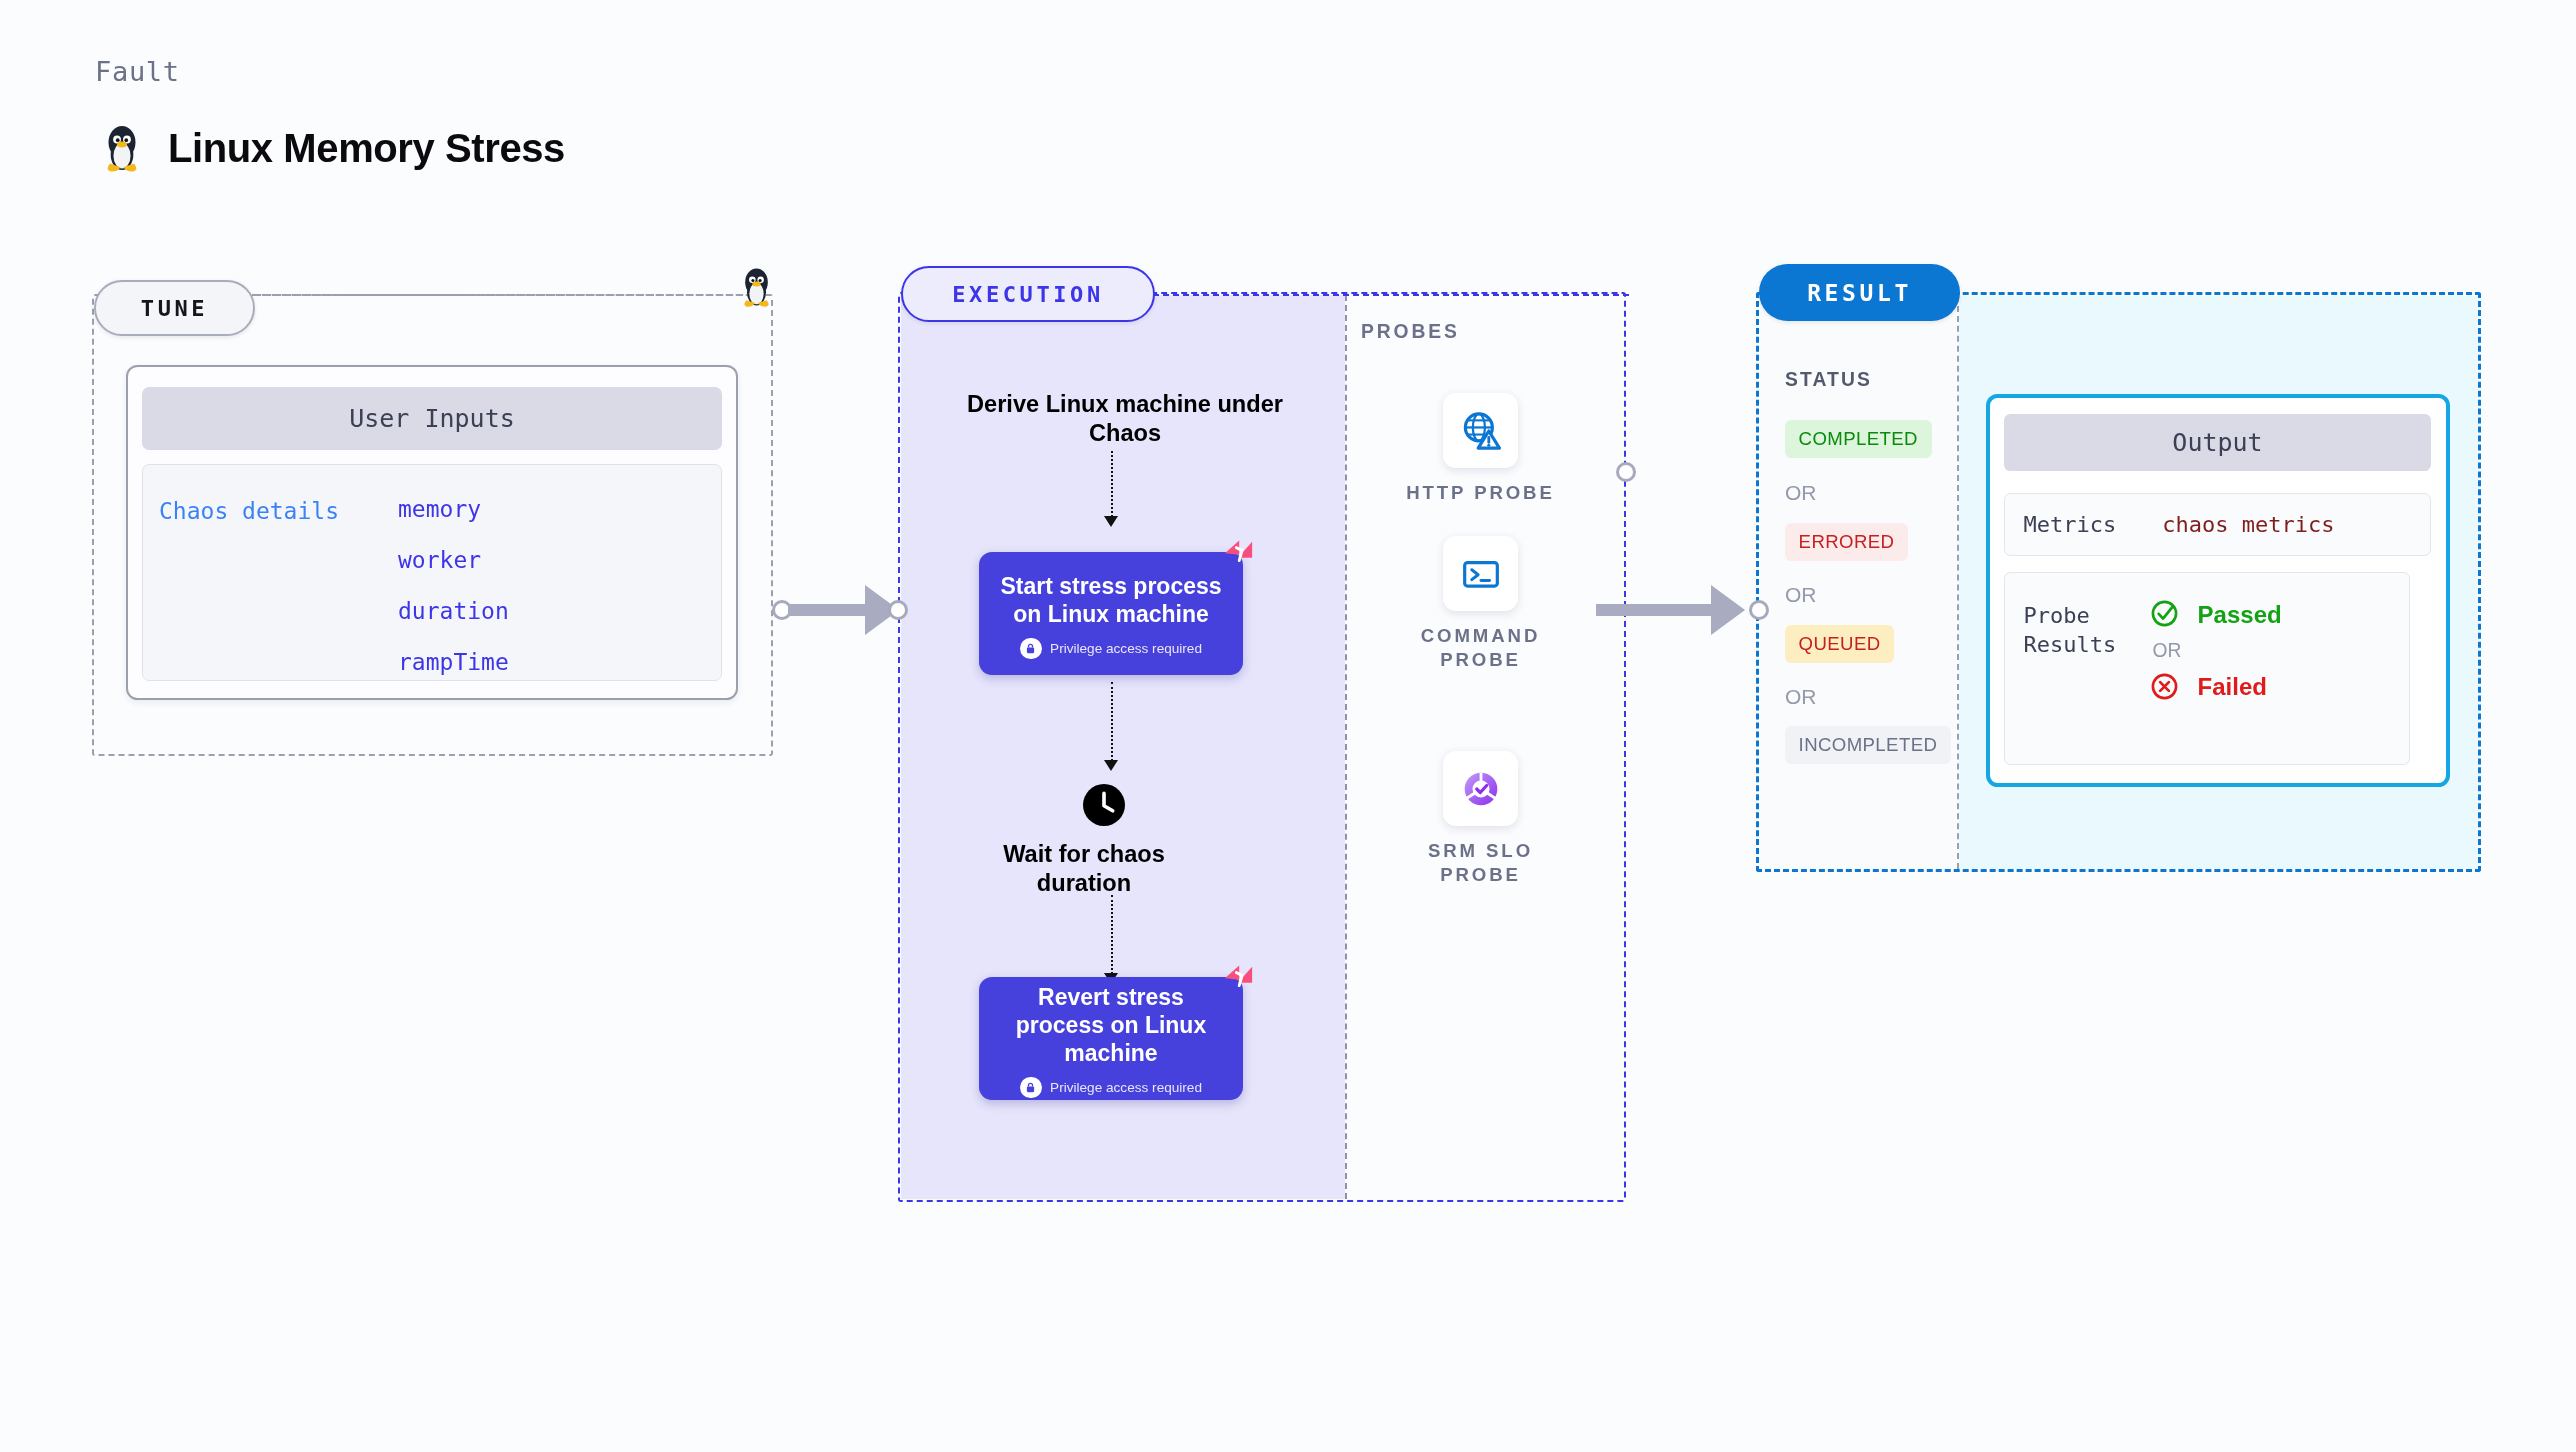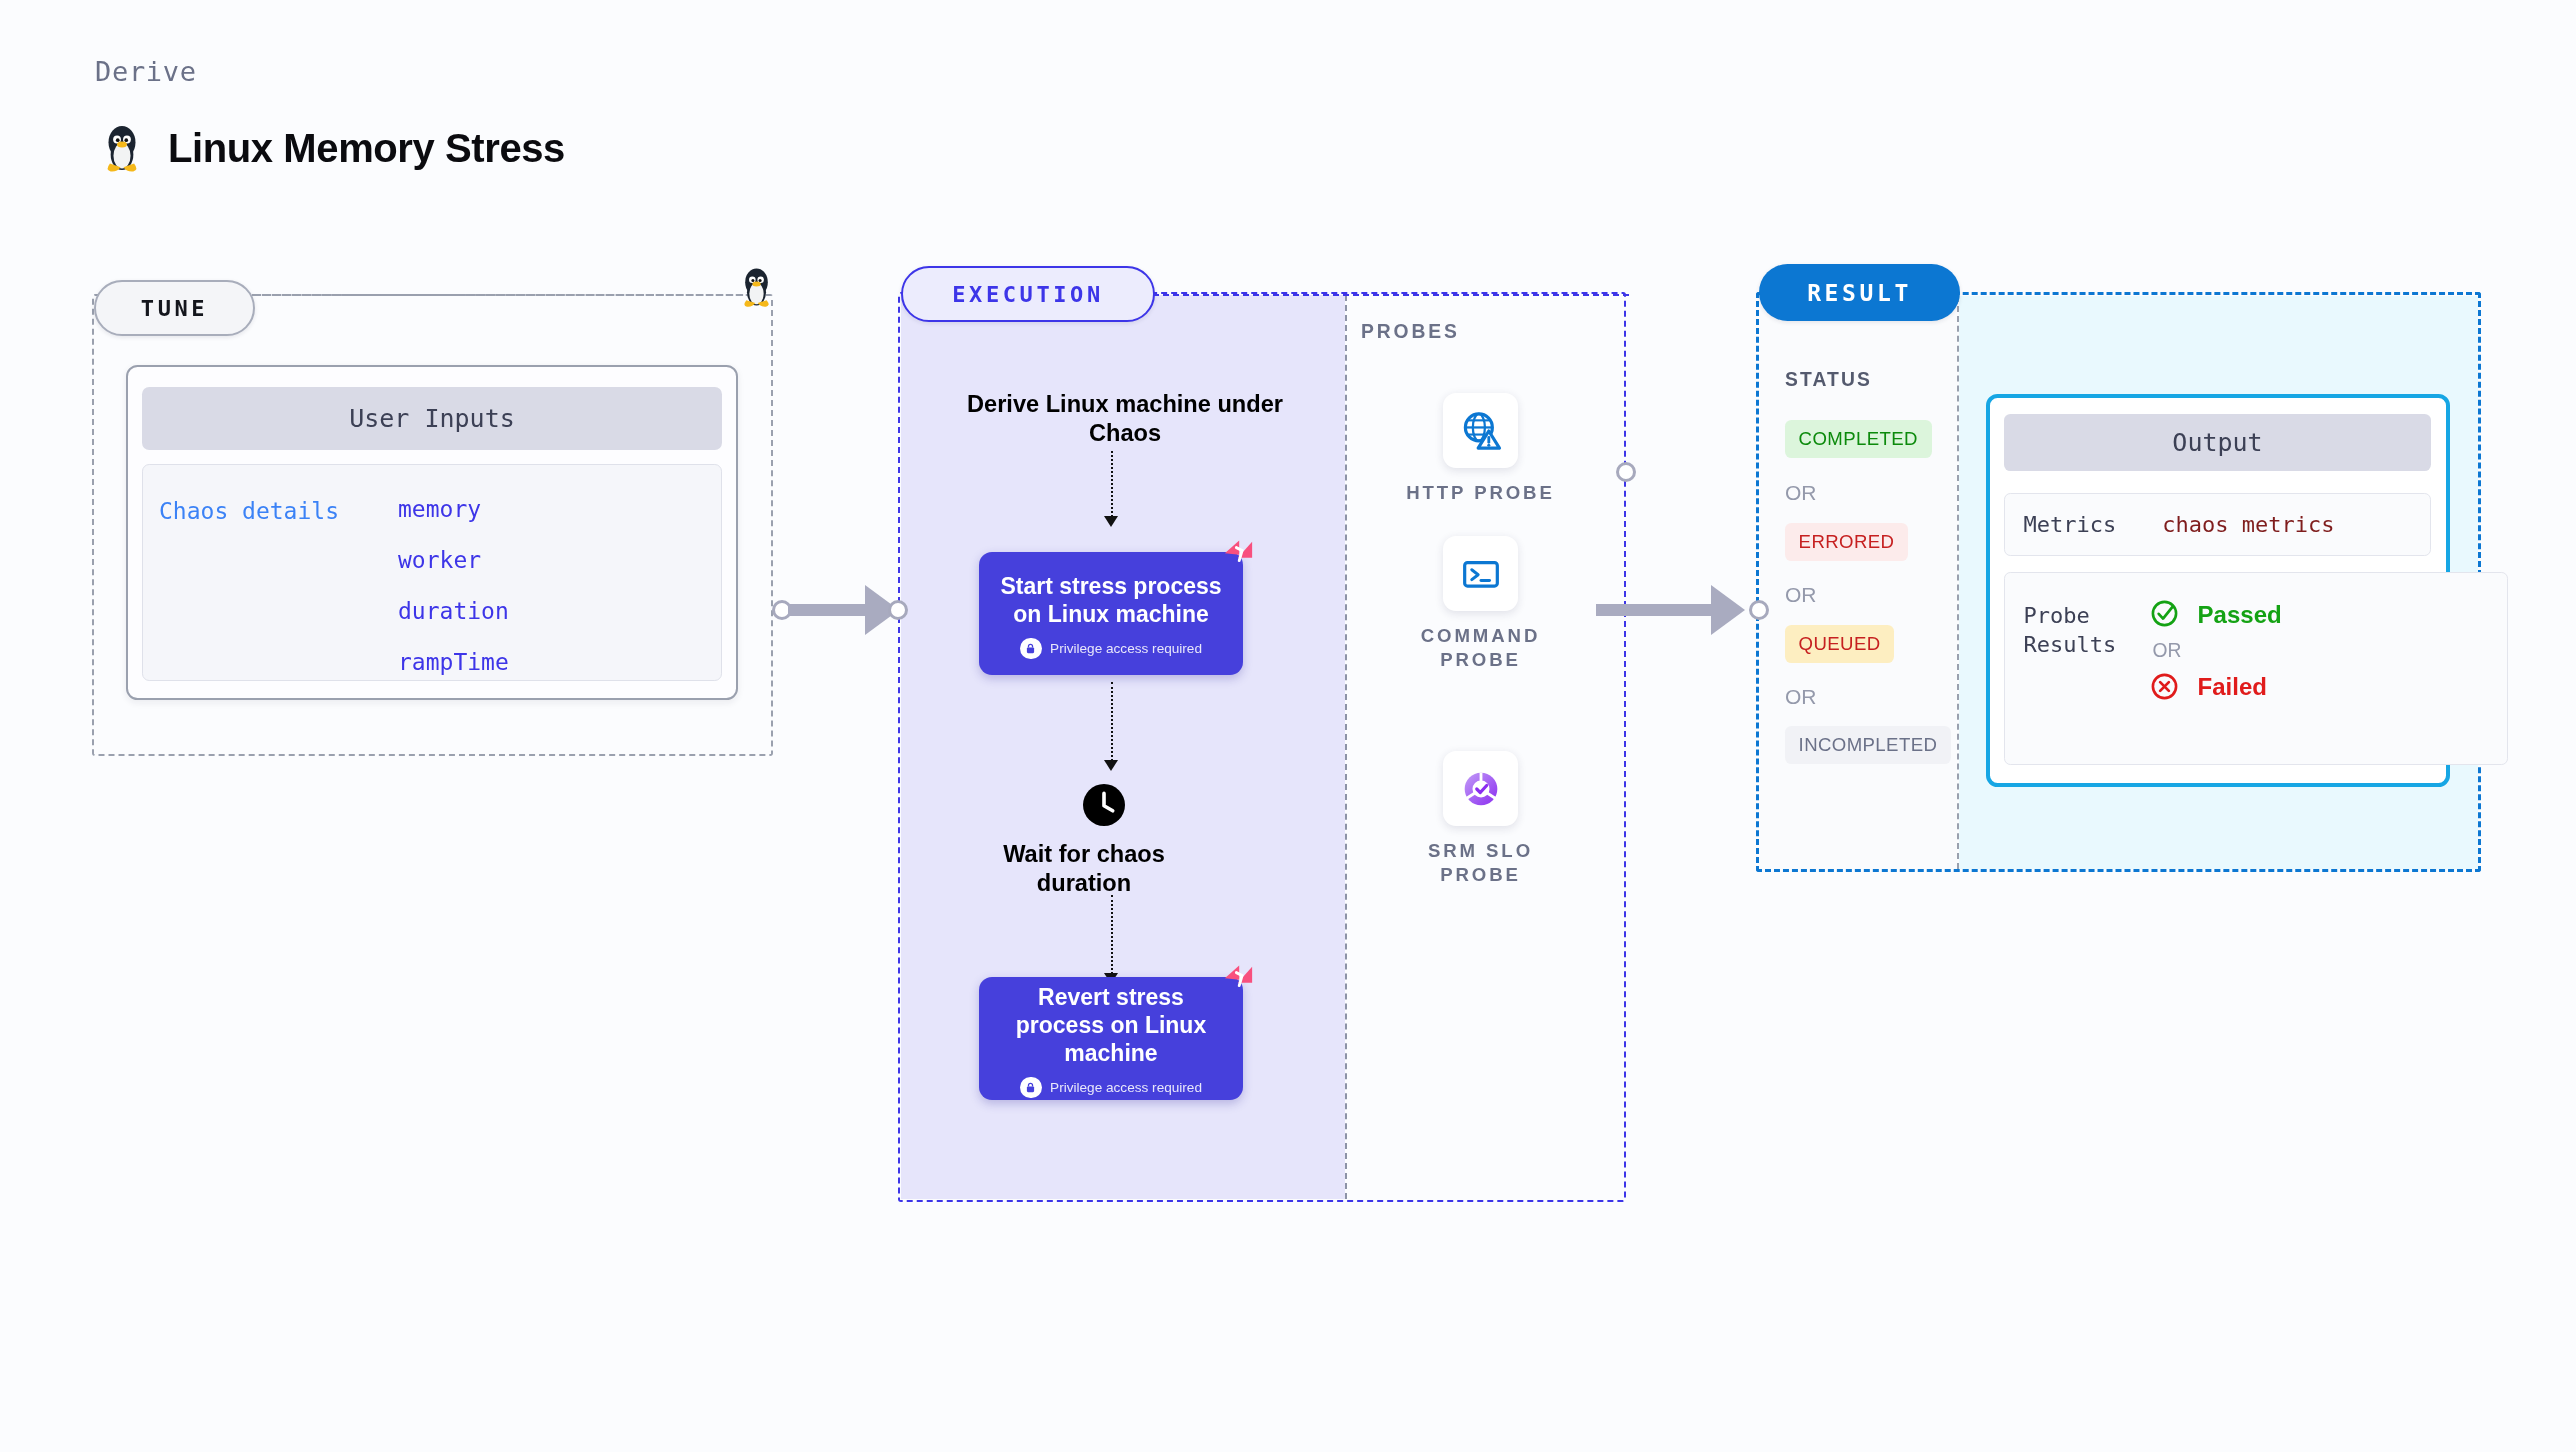--- a/index.html
+++ b/index.html
@@ -238,38 +238,38 @@
   }
   #metrics-label{
     margin-left:18.6px;font-family:"DejaVu Sans Mono",monospace;
     font-size:22px;color:#3c4055;
   }
   #metrics-value{
     margin-left:46px;font-family:"DejaVu Sans Mono",monospace;
     font-size:22px;color:#7f1d1d;
   }
   #probe-results-row{
-    left:2004px;top:572px;width:504px;height:193px;
+    left:2004px;top:572px;width:406px;height:193px;
     background:#fafbfd;border:1.4px solid #e3e5ed;border-radius:6.4px;
     box-sizing:border-box;display:flex;
   }
   #probe-results-label{
     margin:29px 0 0 18.6px;font-family:"DejaVu Sans Mono",monospace;
     font-size:22px;color:#3c4055;line-height:1.3;width:126px;
   }
   #probe-results-values{margin-top:26px;display:flex;flex-direction:column;gap:4.3px;}
   .pr-line{display:flex;align-items:center;gap:19px;}
   .pr-passed{color:#14a214;font-size:24px;font-weight:bold;}
   .pr-failed{color:#e01b1b;font-size:24px;font-weight:bold;}
   .pr-or{color:#9499ab;font-size:19.3px;margin:5.7px 0 5.7px 2.9px;}
 </style>
 </head>
 <body>
 
-<div class="abs" id="fault-label">Derive</div>
+<div class="abs" id="fault-label">Fault</div>
 <div class="abs" id="title-row">
   <span>
     <svg class="tux" width="44" height="52" viewBox="0 0 62 72">
       <ellipse cx="31" cy="28" rx="19" ry="23" fill="#1b2430"></ellipse>
       <ellipse cx="31" cy="45" rx="16" ry="22" fill="#1b2430"></ellipse>
       <ellipse cx="31" cy="47" rx="12" ry="18" fill="#f2f3f4"></ellipse>
       <circle cx="24" cy="24" r="5.5" fill="#fff"></circle>
         <circle cx="38" cy="24" r="5.5" fill="#fff"></circle>
       <circle cx="25" cy="25" r="2.6" fill="#111"></circle>
         <circle cx="37" cy="25" r="2.6" fill="#111"></circle>

